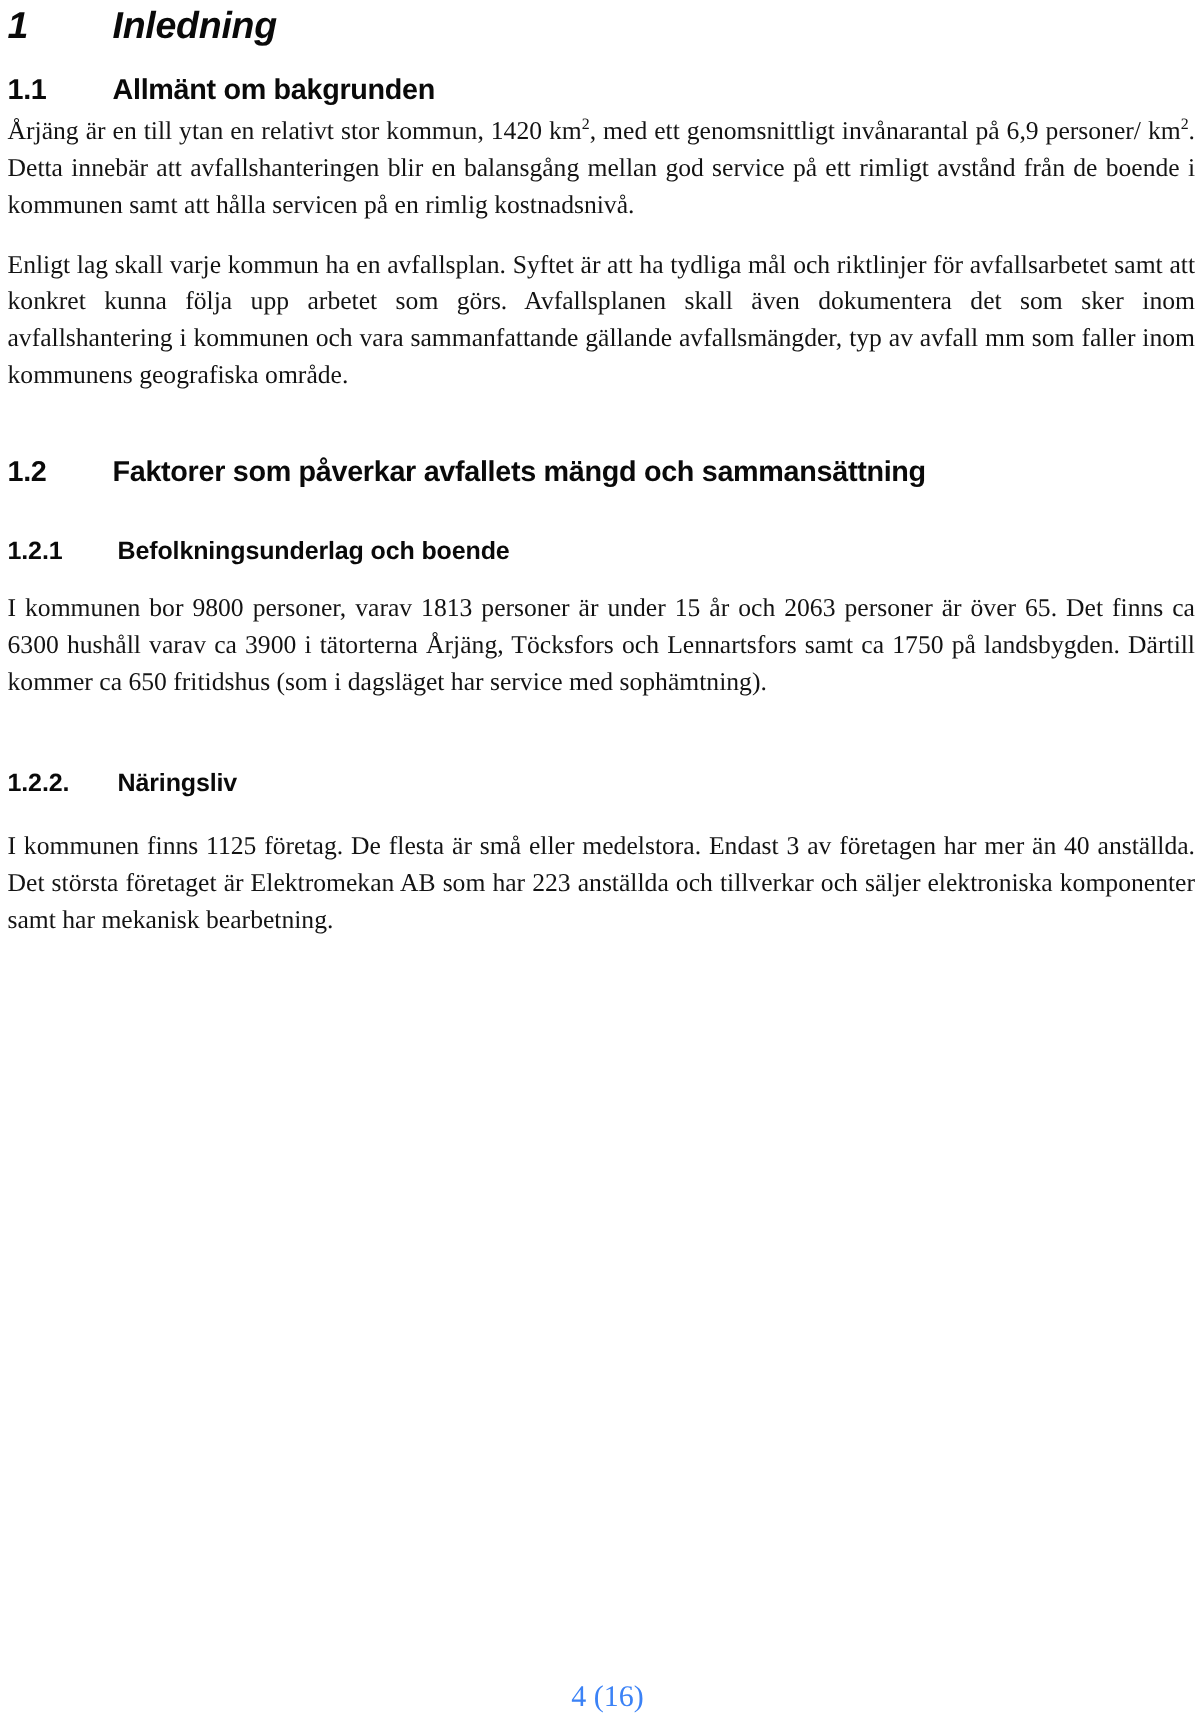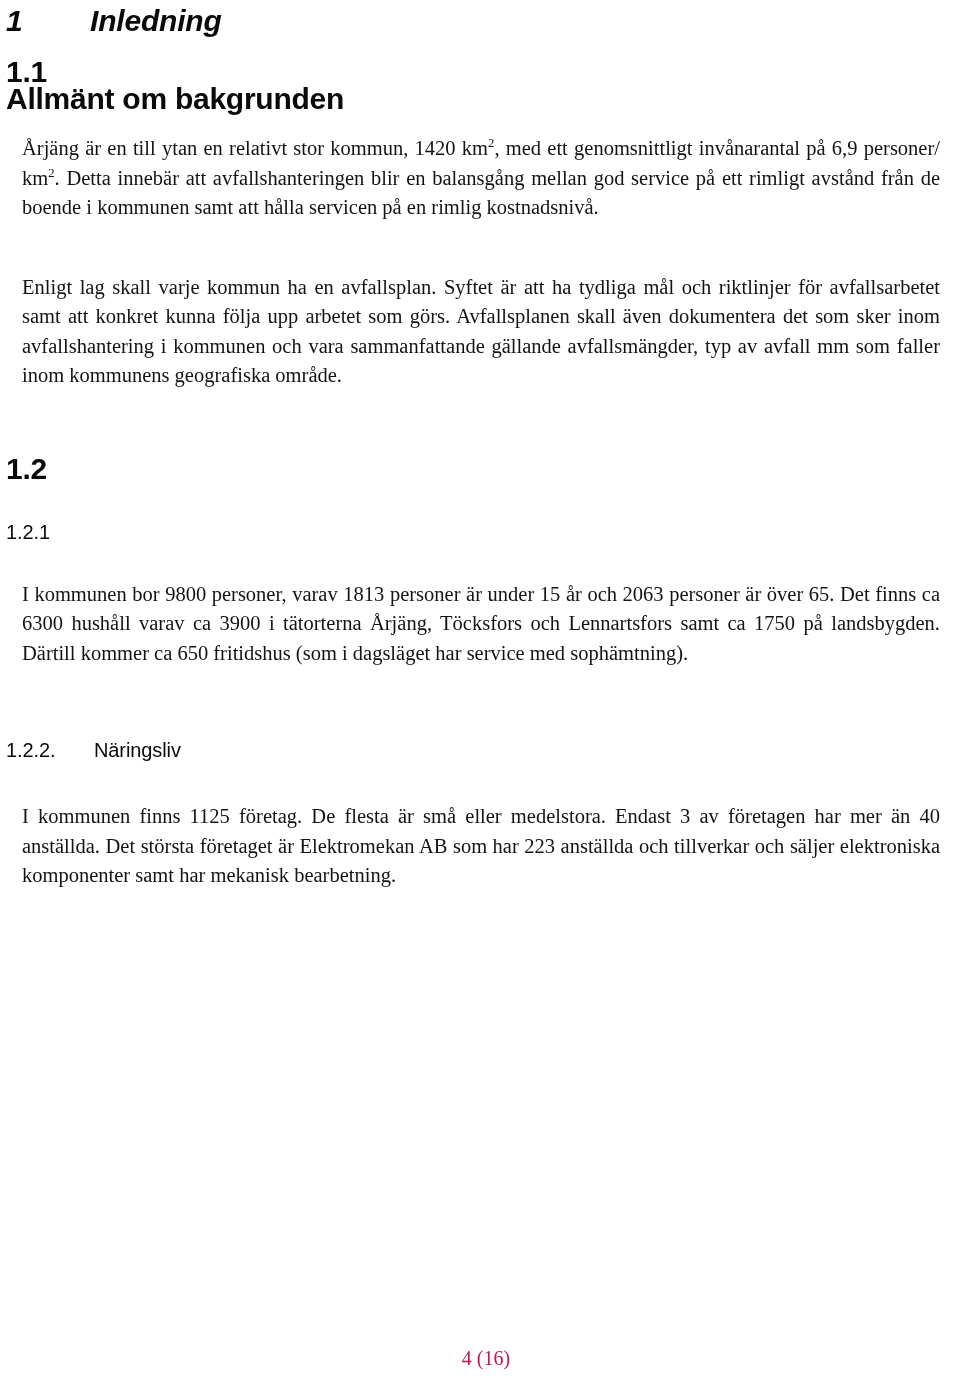--- a/index.html
+++ b/index.html
@@ -37,48 +37,47 @@
     letter-spacing: -0.2px;
     margin: 0 0 0 0;
     display: flex;
   }
   .h1 .num { width: 84px; flex: none; }
 
   .h2 {
     font-family: "Liberation Sans", "DejaVu Sans", sans-serif;
     font-weight: bold;
     font-style: normal;
-    font-size: 30px;
+    font-size: 23px;
     line-height: 27px;
     letter-spacing: -0.25px;
     margin: 0;
     display: flex;
-    flex-direction: column;
   }
   .h2 .num { width: 84px; flex: none; }
 
   .h3 {
     font-family: "Liberation Sans", "DejaVu Sans", sans-serif;
-    font-weight: normal;
+    font-weight: bold;
     font-size: 20px;
     line-height: 24px;
     letter-spacing: -0.1px;
     margin: 0;
     display: flex;
   }
   .h3 .num { width: 88px; flex: none; }
 
   
   .para {
     font-family: "Liberation Serif", "DejaVu Serif", serif;
     font-size: 20.5px;
     line-height: 29.5px;
     text-align: justify;
     text-justify: inter-word;
-    margin: 16px;
+    margin: 0;
     color: #131313;
     hyphens: none;
   }
   .para.lead { text-align: justify; }
 
   sup {
     font-size: 0.62em;
     vertical-align: super;
     line-height: 0;
   }
@@ -94,23 +93,23 @@
   .sp-h3b-to-p { height: 24px; }
 
   
   .footer {
     position: absolute;
     left: 12px;
     right: 0;
     bottom: 14px;
     text-align: center;
     font-family: "Liberation Serif", "DejaVu Serif", serif;
-    font-size: 20px;
+    font-size: 24px;
     line-height: 24px;
-    color: #be185d;
+    color: #3b82f6;
   }
 </style>
 </head>
 <body>
 
 <div class="page">
 
   <h1 class="h1">
     <span class="num">1</span>
     <span class="txt">Inledning</span>
@@ -128,26 +127,28 @@
   <p class="para lead"><span>Årjäng är en till ytan en relativt stor kommun, 1420 km</span><sup>2</sup><span>, med ett genomsnittligt invånarantal på 6,9 personer/ km</span><sup>2</sup><span>. Detta innebär att avfallshanteringen blir en balansgång mellan god service på ett rimligt avstånd från de boende i kommunen samt att hålla servicen på en rimlig kostnadsnivå.</span></p>
 
   <div class="sp-p-to-p"></div>
 
   <p class="para">Enligt lag skall varje kommun ha en avfallsplan. Syftet är att ha tydliga mål och riktlinjer för avfallsarbetet samt att konkret kunna följa upp arbetet som görs. Avfallsplanen skall även dokumentera det som sker inom avfallshantering i kommunen och vara sammanfattande gällande avfallsmängder, typ av avfall mm som faller inom kommunens geografiska område.</p>
 
   <div class="sp-p-to-h2b"></div>
 
   <h2 class="h2">
     <span class="num">1.2</span>
+    <span class="txt">Faktorer som påverkar avfallets mängd och sammansättning</span>
   </h2>
 
   <div class="sp-h2-to-h3"></div>
 
   <h3 class="h3">
     <span class="num">1.2.1</span>
+    <span class="txt">Befolkningsunderlag och boende</span>
   </h3>
 
   <div class="sp-h3-to-p"></div>
 
   <p class="para">I kommunen bor 9800 personer, varav 1813 personer är under 15 år och 2063 personer är över 65. Det finns ca 6300 hushåll varav  ca 3900 i tätorterna Årjäng, Töcksfors och Lennartsfors samt ca 1750 på landsbygden. Därtill kommer ca 650 fritidshus (som i dagsläget har service med sophämtning).</p>
 
   <div class="sp-p-to-h3b"></div>
 
   <h3 class="h3">
     <span class="num">1.2.2.</span>

